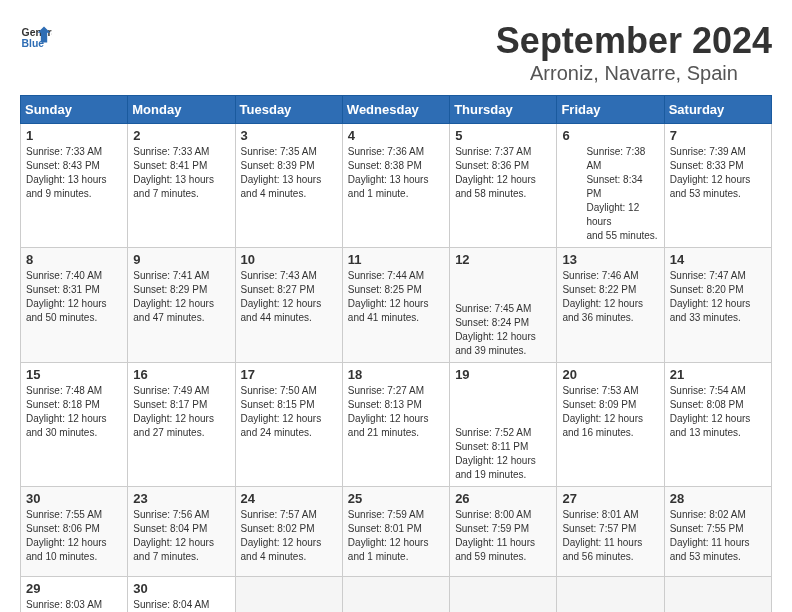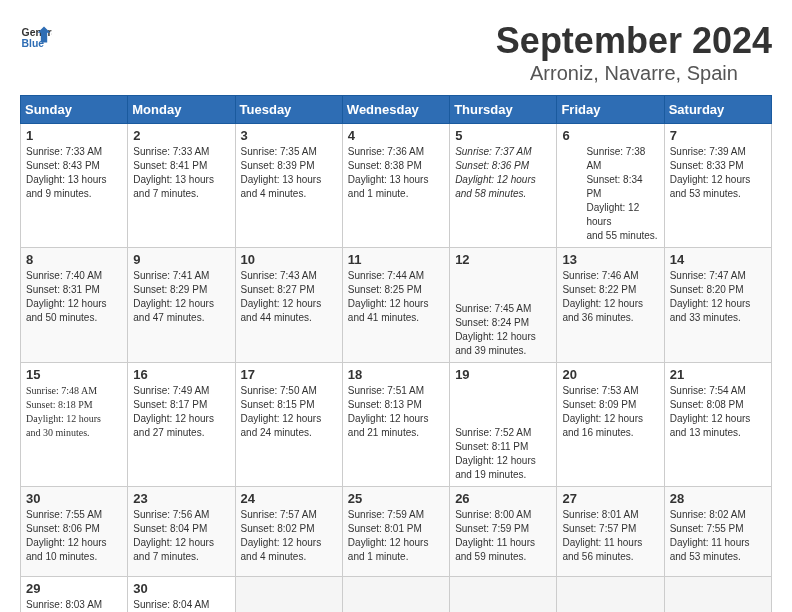--- a/index.html
+++ b/index.html
@@ -132,21 +132,21 @@
         </td>
         <td>
           <span class="day-number">4</span>
           <div class="day-info" style="white-space: pre-line;">Sunrise: 7:36 AM
 Sunset: 8:38 PM
 Daylight: 13 hours
 and 1 minute.</div>
         </td>
         <td>
           <span class="day-number">5</span>
-          <div class="day-info" style="white-space: pre-line; font-style: italic;">Sunrise: 7:37 AM
+          <div class="day-info" style="white-space: pre-line;">Sunrise: 7:37 AM
 Sunset: 8:36 PM
 Daylight: 12 hours
 and 58 minutes.</div>
         </td>
         <td>
           <span class="day-number">6</span>
           <div class="day-info" style="white-space: pre-line; margin-left: 24px;">Sunrise: 7:38 AM
 Sunset: 8:34 PM
 Daylight: 12 hours
 and 55 minutes.</div>
@@ -206,42 +206,42 @@
           <span class="day-number">14</span>
           <div class="day-info" style="white-space: pre-line;">Sunrise: 7:47 AM
 Sunset: 8:20 PM
 Daylight: 12 hours
 and 33 minutes.</div>
         </td>
       </tr>
       <tr>
         <td>
           <span class="day-number">15</span>
-          <div class="day-info" style="white-space: pre-line; font-family: Liberation Serif, serif;">Sunrise: 7:48 AM
+          <div class="day-info" style="white-space: pre-line;">Sunrise: 7:48 AM
 Sunset: 8:18 PM
 Daylight: 12 hours
 and 30 minutes.</div>
         </td>
         <td>
           <span class="day-number">16</span>
           <div class="day-info" style="white-space: pre-line;">Sunrise: 7:49 AM
 Sunset: 8:17 PM
 Daylight: 12 hours
 and 27 minutes.</div>
         </td>
         <td>
           <span class="day-number">17</span>
           <div class="day-info" style="white-space: pre-line;">Sunrise: 7:50 AM
 Sunset: 8:15 PM
 Daylight: 12 hours
 and 24 minutes.</div>
         </td>
         <td>
           <span class="day-number">18</span>
-          <div class="day-info" style="white-space: pre-line;">Sunrise: 7:51 AM
+          <div class="day-info" style="white-space: pre-line;">Sunrise: 7:27 AM
 Sunset: 8:13 PM
 Daylight: 12 hours
 and 21 minutes.</div>
         </td>
         <td>
           <span class="day-number">19</span>
           <div class="day-info" style="white-space: pre-line; margin-top: 44px;">Sunrise: 7:52 AM
 Sunset: 8:11 PM
 Daylight: 12 hours
 and 19 minutes.</div>

